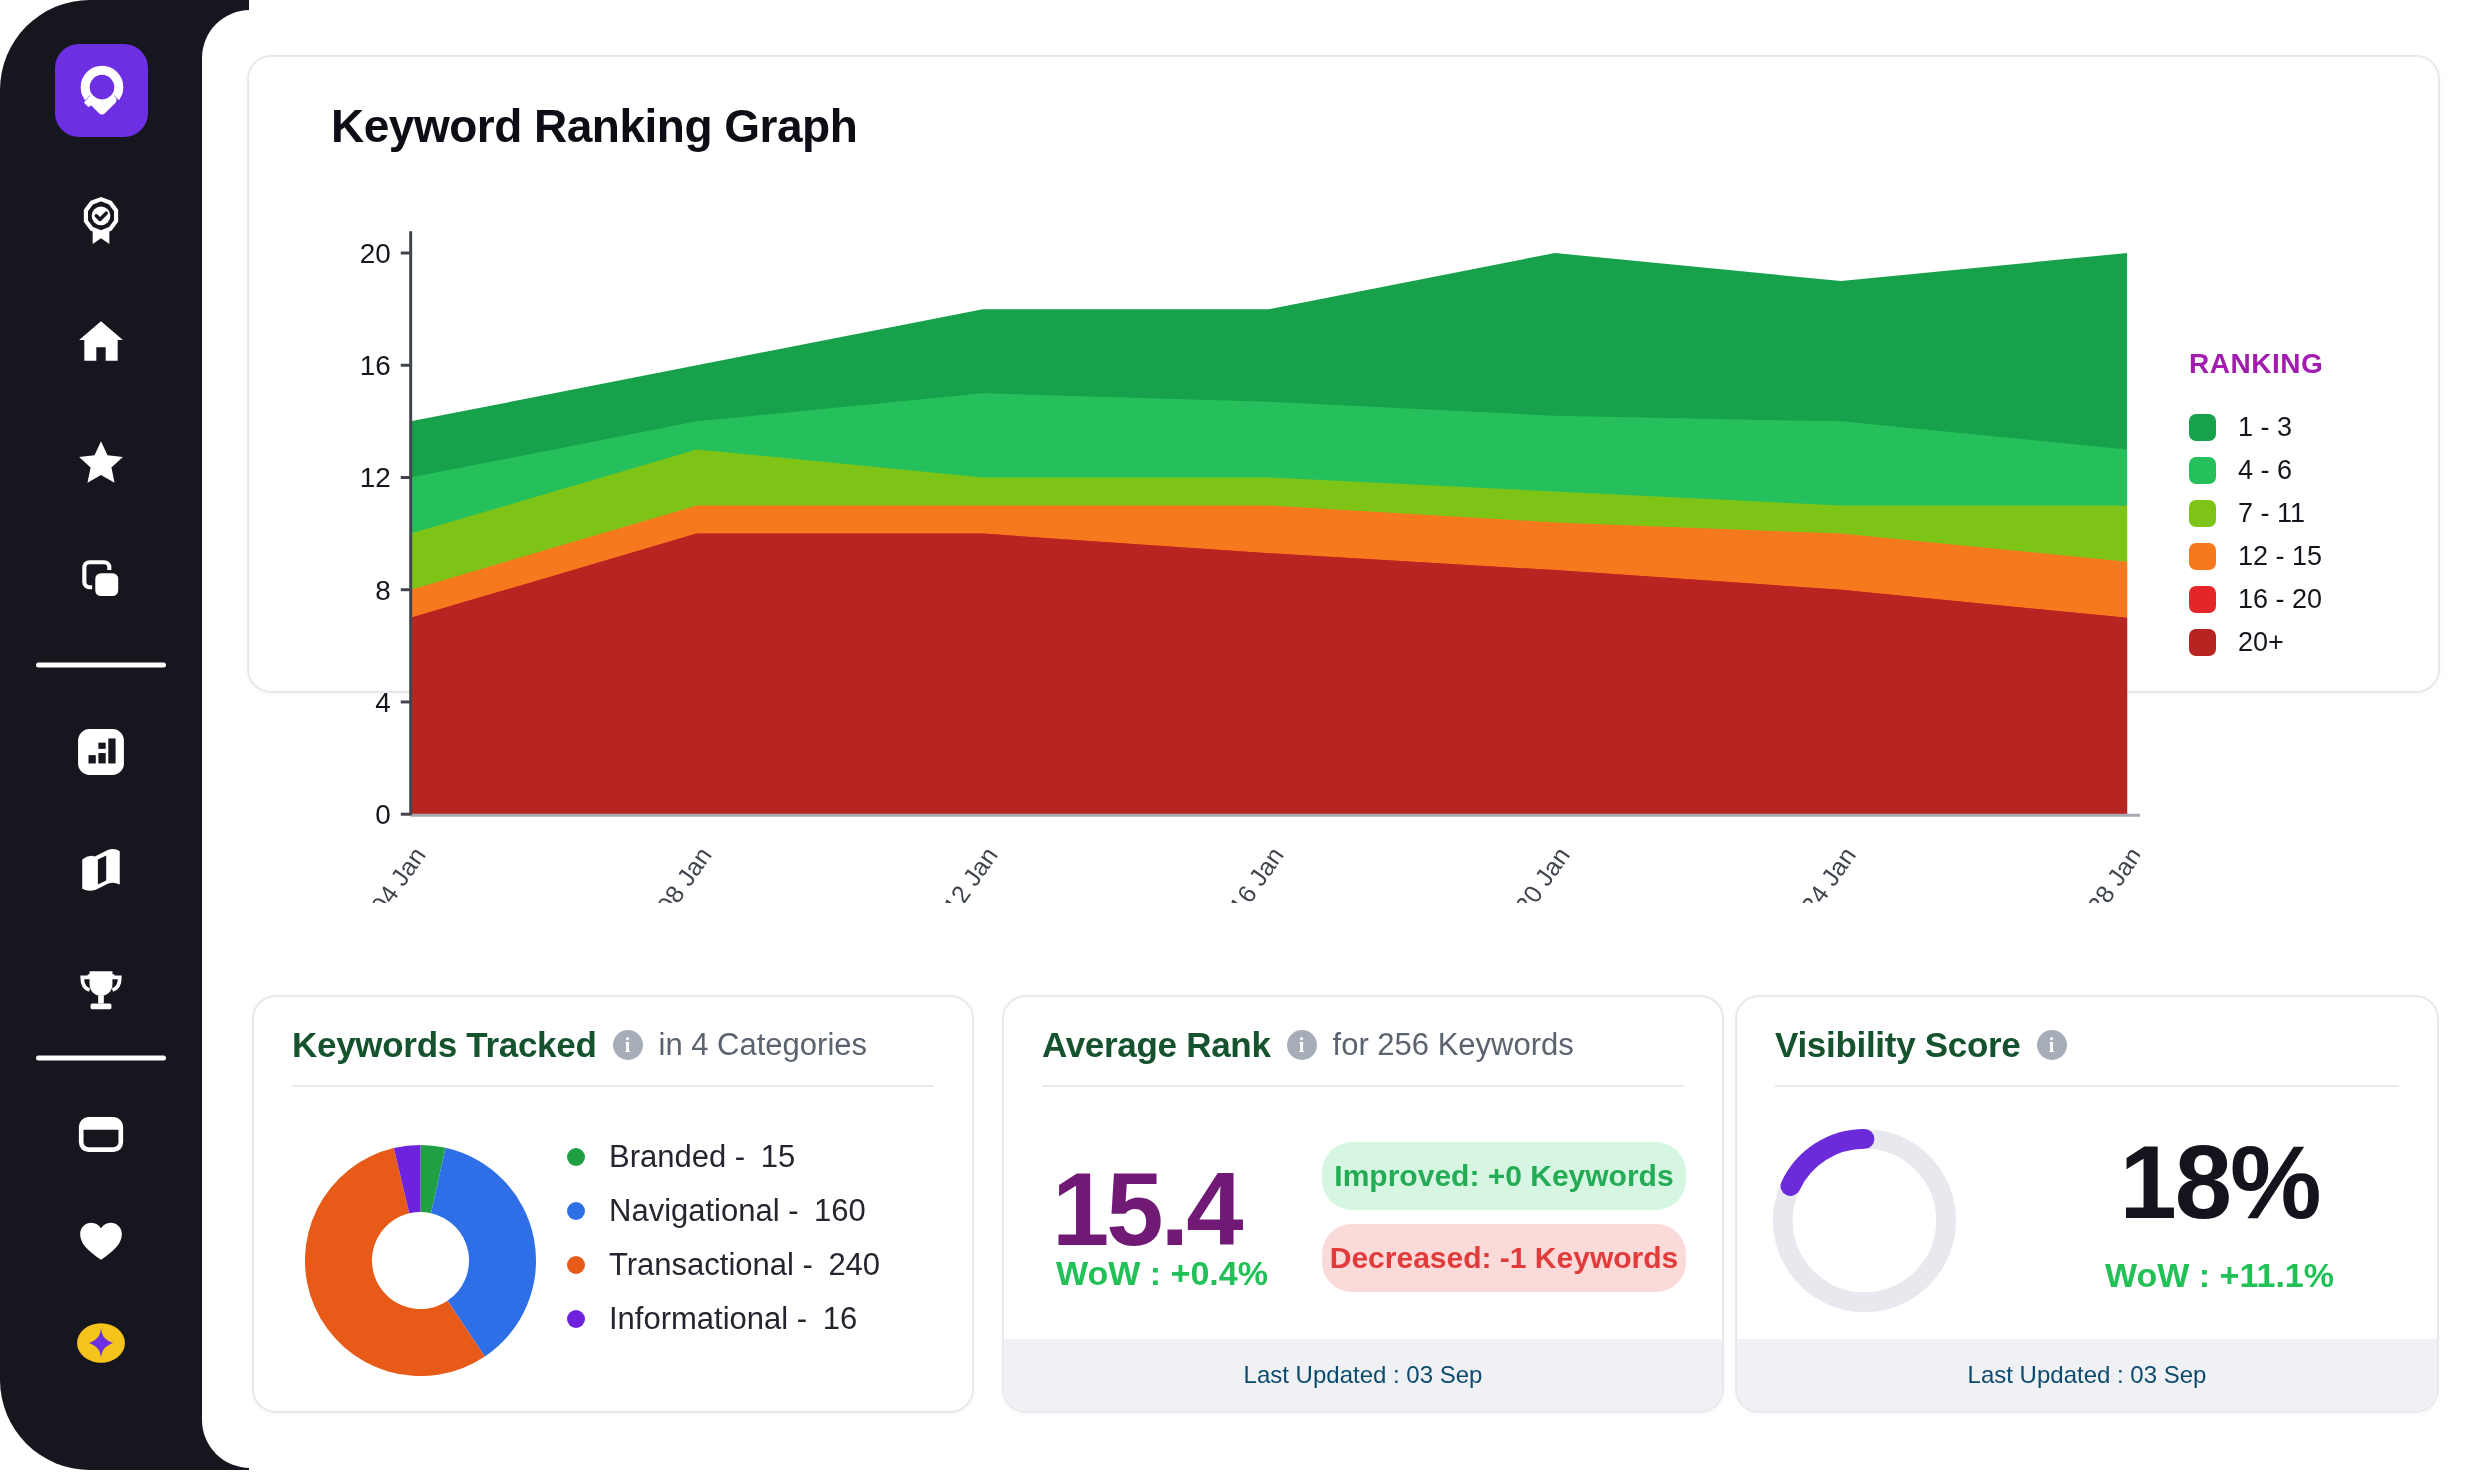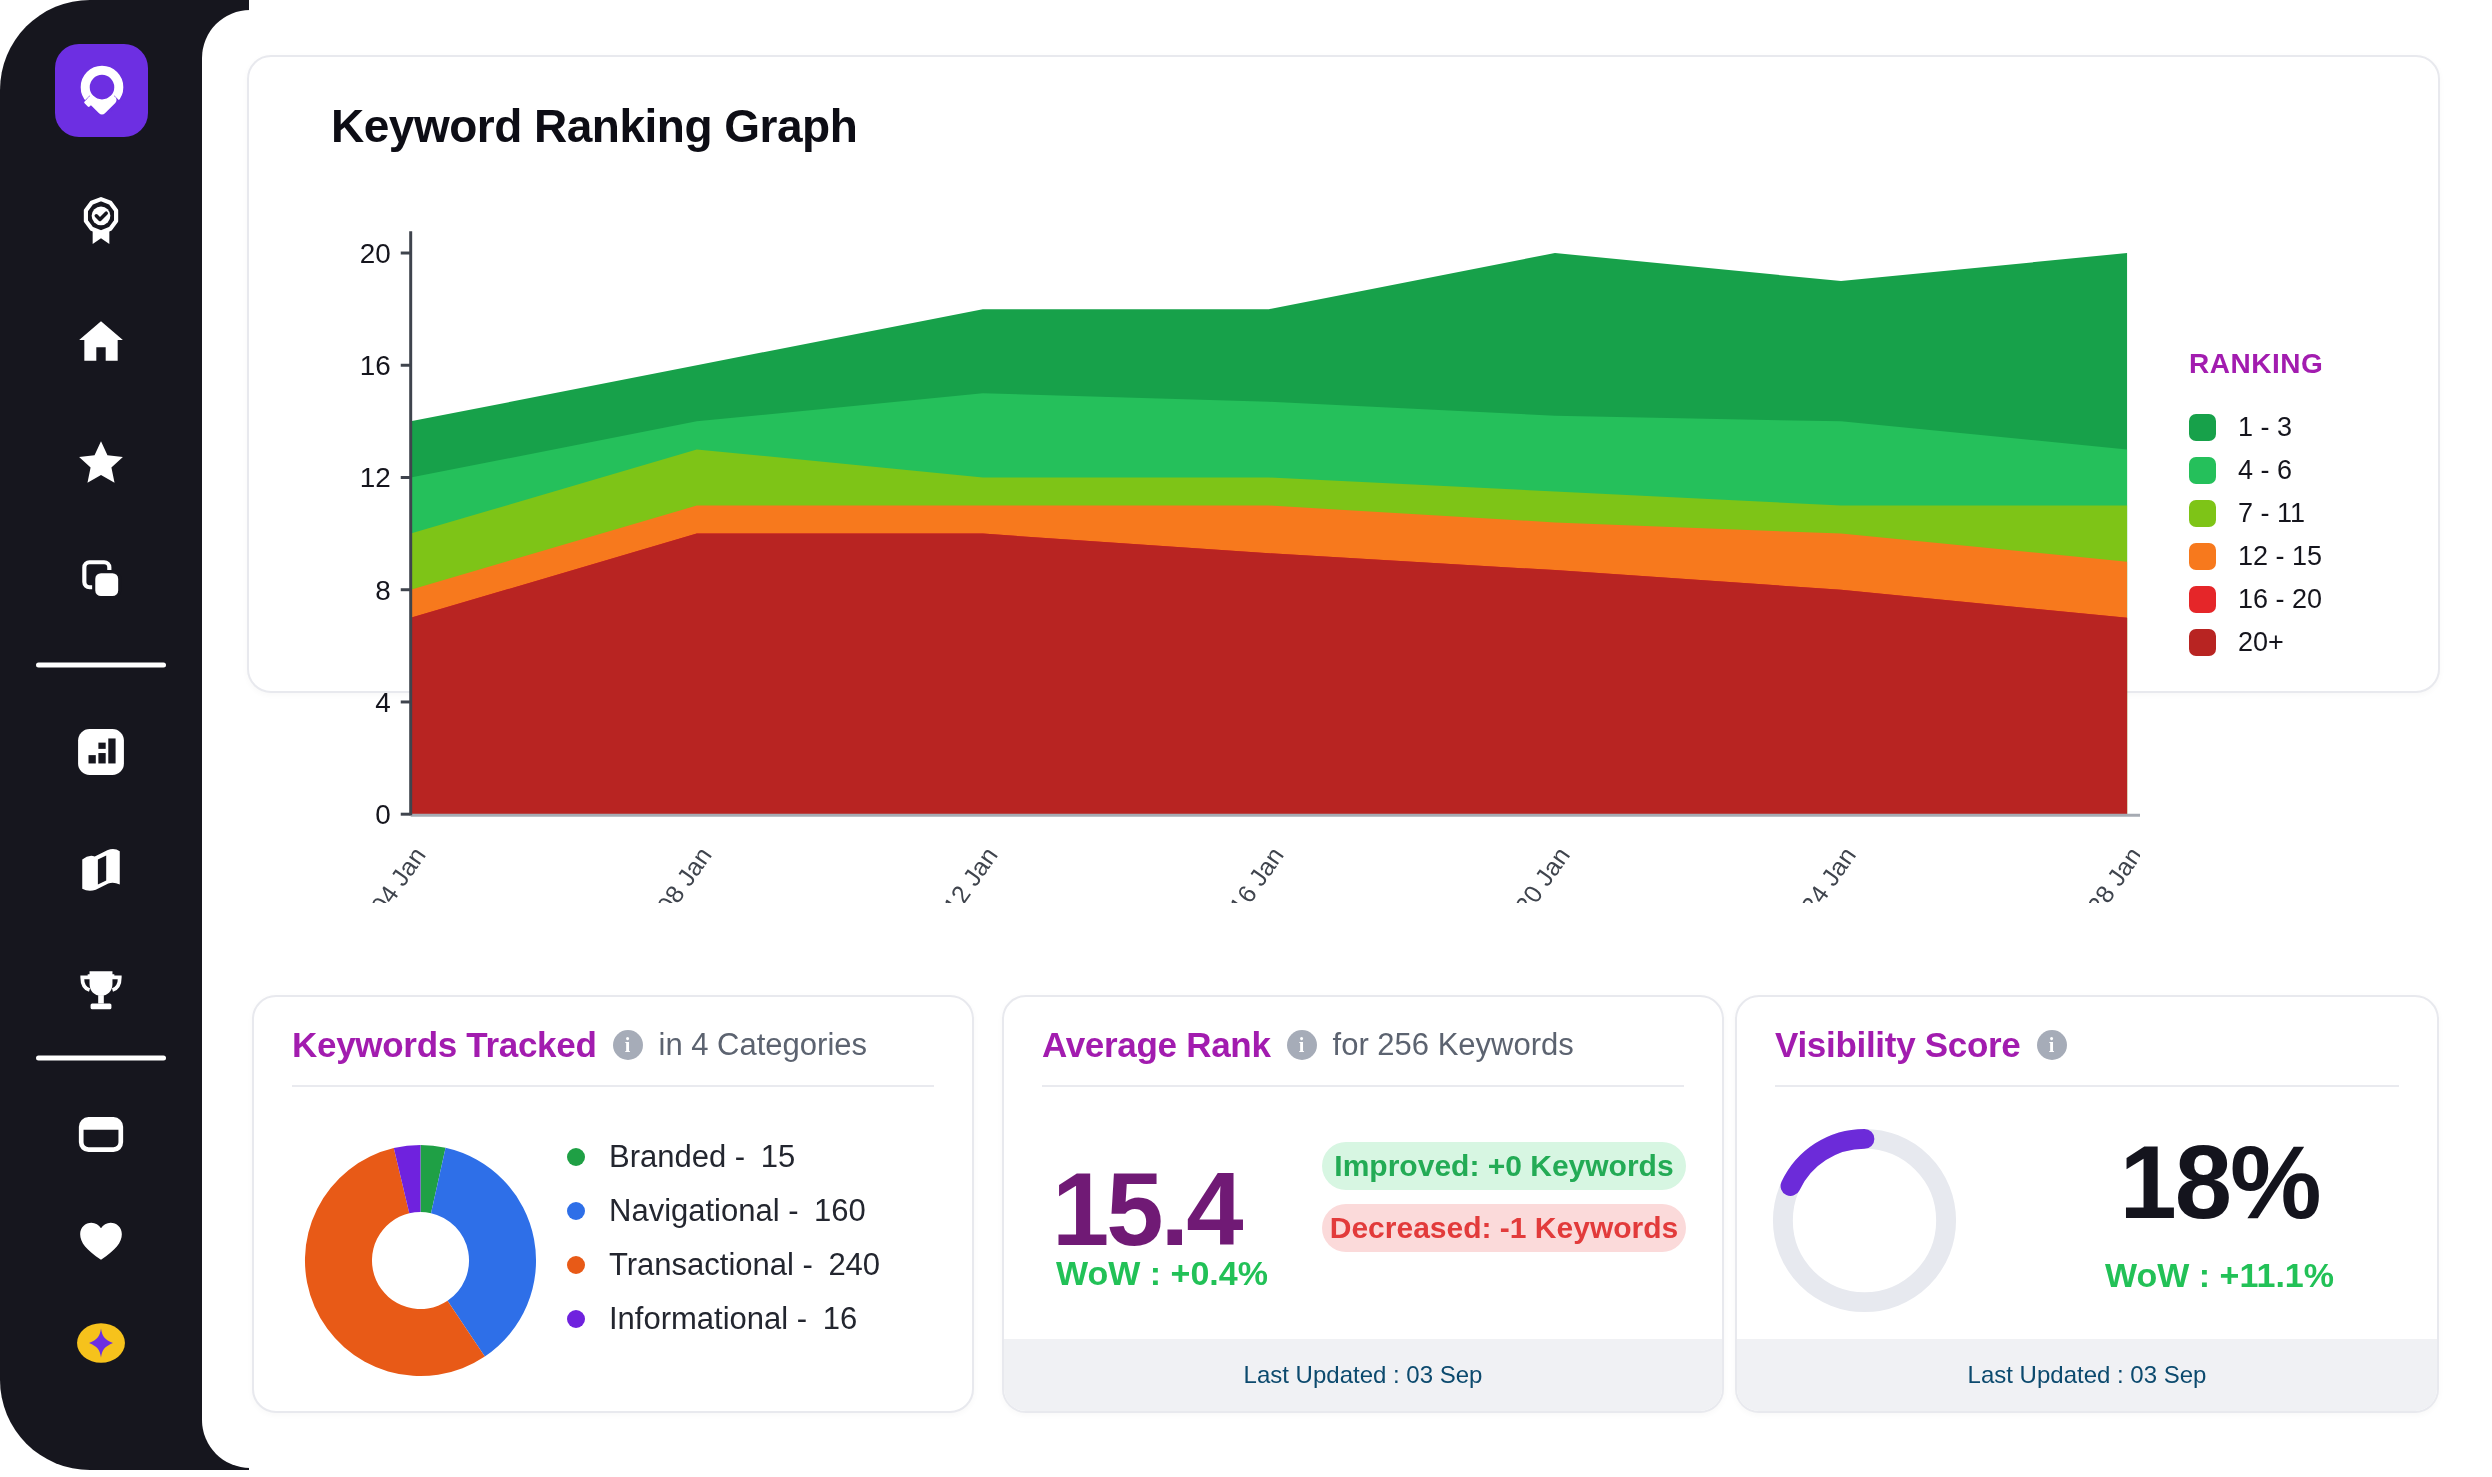--- a/index.html
+++ b/index.html
@@ -30,37 +30,37 @@
   .plot{position:absolute;left:100px;top:149px;width:1791px;height:697px;}
 
   .legend{position:absolute;left:1940px;top:291px;width:249px;}
   .legend-title{font-size:28px;font-weight:700;color:#a21caf;letter-spacing:0.5px;margin-bottom:26px;}
   .legend-row{display:flex;align-items:center;height:43px;}
   .legend-swatch{width:27px;height:27px;border-radius:7px;margin-right:22px;flex:none;}
   .legend-label{font-size:27px;color:#15151D;}
 
   .small-card{top:985px;height:418px;}
   .card-head{position:absolute;left:38px;top:28px;right:38px;display:flex;align-items:center;gap:16px;}
-  .card-title{font-size:35px;font-weight:700;color:#a21caf;letter-spacing:-0.3px;}
+  .card-title{font-size:35px;font-weight:700;color:#14532d;letter-spacing:-0.3px;}
   .info-dot{width:30px;height:30px;border-radius:50%;background:#A6ACB8;color:#fff;font-size:20px;
     font-weight:700;display:flex;align-items:center;justify-content:center;flex:none;
     font-family:"Liberation Serif",serif;}
   .card-sub{font-size:31px;color:#5C6370;}
   .card-div{position:absolute;left:38px;right:38px;top:88px;height:2px;background:#E9EAEF;}
 
   .donut-legend{position:absolute;left:313px;top:133px;}
   .dl-row{display:flex;align-items:center;height:54px;}
   .dl-dot{width:18px;height:18px;border-radius:50%;margin-right:24px;flex:none;}
   .dl-text{font-size:31px;color:#23262F;}
 
   .big-num{position:absolute;left:48px;top:139px;font-size:103px;font-weight:700;color:#701a75;
     letter-spacing:-3px;margin-top:15px;}
   .wow{position:absolute;font-size:34px;font-weight:700;color:#22C157;}
   .pills{position:absolute;left:318px;top:145px;width:364px;display:flex;flex-direction:column;gap:14px;}
-  .pill{height:48px;border-radius:30px;display:flex;align-items:center;justify-content:center;
+  .pill{height:68px;border-radius:30px;display:flex;align-items:center;justify-content:center;
     font-size:30px;font-weight:600;}
   .pill.good{background:#D7F6E2;color:#23AB55;}
   .pill.bad{background:#FBDADA;color:#E23B3B;}
   .card-foot{position:absolute;left:0;right:0;bottom:0;height:72px;background:#F0F1F4;
     border-radius:0 0 22px 22px;display:flex;align-items:center;justify-content:center;
     font-size:24px;color:#0c4a6e;}
 
   .gauge-wrap{position:absolute;left:25px;top:121px;}
   .vs-col{position:absolute;left:333px;top:127px;width:299px;text-align:center;}
   .vs-num{font-size:103px;font-weight:700;color:#14141D;letter-spacing:-2px;}

